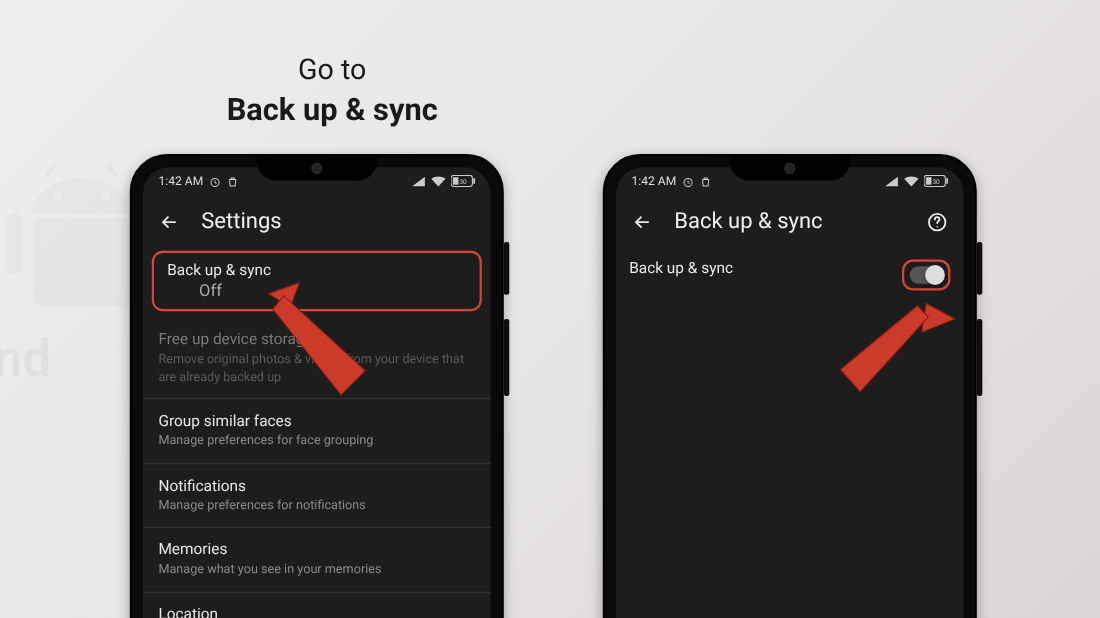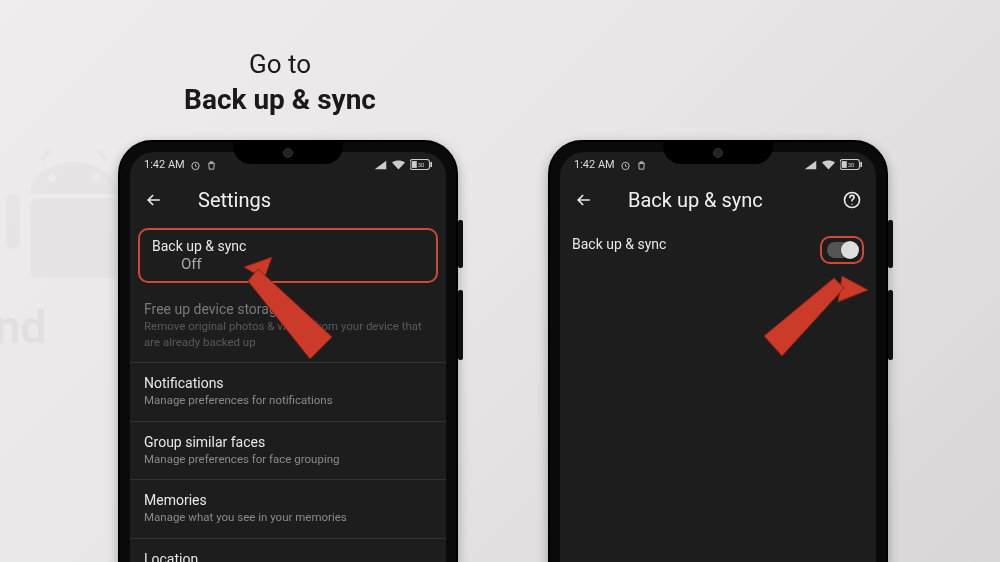--- a/index.html
+++ b/index.html
@@ -34,21 +34,21 @@
   }
   .caption {
     position: absolute;
     width: 400px;
     text-align: center;
     font-size: 26px;
     color: #1a1a1a;
     line-height: 1.3;
   }
   .caption .bold { font-weight: 700; font-size: 28px; }
-  .caption1 { left: 80px; top: 48px; }
+  .caption1 { left: 102px; top: 48px; }
   .caption2 { left: 520px; top: 48px; }
 
   .phone {
     position: absolute;
     width: 340px;
     height: 430px;
     top: 140px;
     background: #0a0a0a;
     border-radius: 34px 34px 0 0;
     border: 2px solid #000;
@@ -93,23 +93,23 @@
     align-items: center;
     padding: 0 14px;
     font-size: 11px;
     color: #ddd;
   }
   .status-left, .status-right { display:flex; align-items:flex-end; gap:5px; }
   .status-right svg { display:block; }
 
   .header {
     display: flex;
-    align-items: center;
+    align-items: flex-end;
     padding: 12px 14px 14px;
-    gap: 34px;
+    gap: 19px;
   }
   .header .title { font-size: 20px; font-weight: 400; color: #f0f0f0; }
   .header .help { margin-left:auto; }
   
   .list-item {
     padding: 12px 14px;
     border-bottom: 1px solid #333;
   }
   .list-item .item-title { font-size: 14px; color: #e8e8e8; margin-bottom: 2px; }
   .list-item .item-sub { font-size: 11.5px; color: #8a8a8a; line-height: 1.35; }
@@ -229,26 +229,26 @@
     <div class="highlight-box">
       <div class="item-title">Back up &amp; sync</div>
       <div class="item-sub">Off</div>
     </div>
     <div id="list1">
         <div class="list-item disabled">
           <div class="item-title">Free up device storage</div>
           <div class="item-sub">Remove original photos &amp; videos from your device that are already backed up</div>
         </div>
         <div class="list-item">
+          <div class="item-title">Group similar faces</div>
+          <div class="item-sub">Manage preferences for face grouping</div>
+        </div>
+        <div class="list-item">
           <div class="item-title">Notifications</div>
           <div class="item-sub">Manage preferences for notifications</div>
-        </div>
-        <div class="list-item">
-          <div class="item-title">Group similar faces</div>
-          <div class="item-sub">Manage preferences for face grouping</div>
         </div>
         <div class="list-item">
           <div class="item-title">Memories</div>
           <div class="item-sub">Manage what you see in your memories</div>
         </div>
         <div class="list-item">
           <div class="item-title">Location</div>
         </div>
       </div>
   </div>

